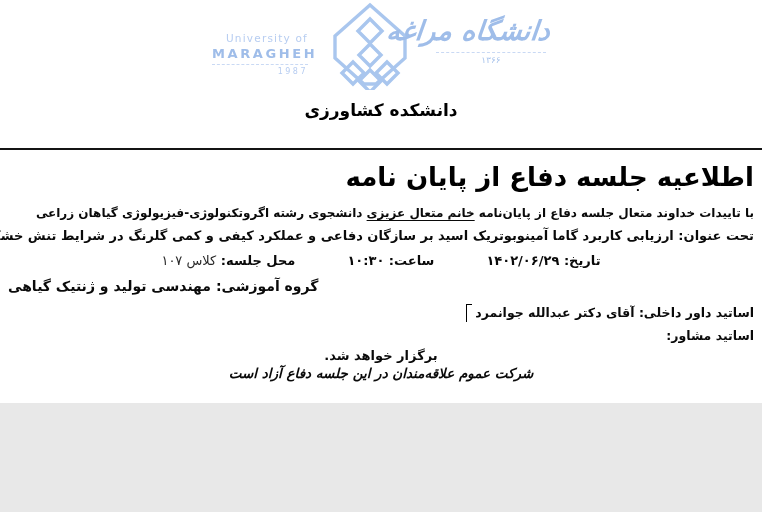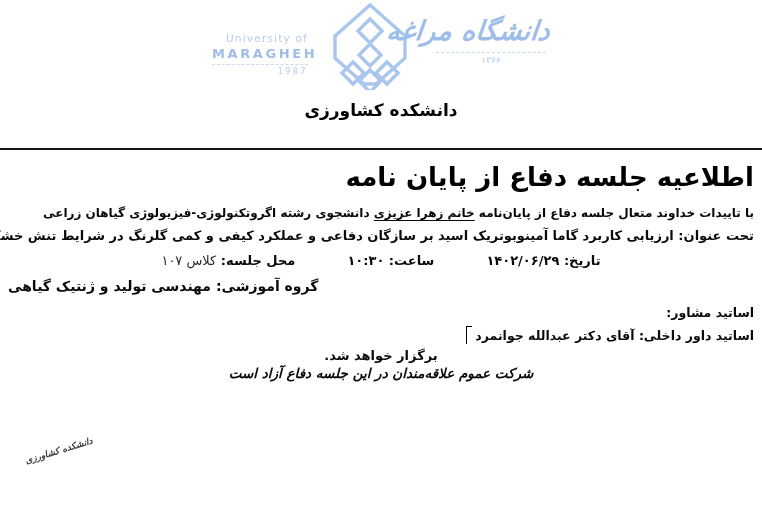--- a/index.html
+++ b/index.html
@@ -1,17 +1,17 @@
 <!DOCTYPE html>
 <html lang="fa"><head>
 <meta charset="utf-8">
 <style>
   html,body { margin:0; padding:0; background:#e8e8e8; }
   .page {
-    position:relative; width:762px; height:512px; margin:0 auto;
+    position:relative; width:762px; height:403px; margin:0 auto;
     background:#ffffff; overflow:hidden;
     font-family:"DejaVu Sans", sans-serif; color:#0a0a0a;
   }
 
   
   .logo-row {
     position:absolute; top:2px; left:0; right:0;
     display:flex; justify-content:center; align-items:flex-start;
     direction:ltr; gap:4px;
   }
@@ -102,36 +102,36 @@
   </div>
 
   <div class="faculty">دانشکده کشاورزی</div>
 
   <div class="rule"></div>
 
   <div class="content">
 
     <h1 class="title">اطلاعیه جلسه دفاع از پایان نامه</h1>
 
-    <p class="line1"><span>با تاییدات خداوند متعال جلسه دفاع از پایان‌نامه </span><span class="u">خانم زهرا عزیزی</span><span> دانشجوی رشته اگروتکنولوژی-فیزیولوژی گیاهان زراعی</span></p>
+    <p class="line1"><span>با تاییدات خداوند متعال جلسه دفاع از پایان‌نامه </span><span class="u">خانم متعال عزیزی</span><span> دانشجوی رشته اگروتکنولوژی-فیزیولوژی گیاهان زراعی</span></p>
 
     <p class="line2"><span>تحت عنوان:</span> <span>ارزیابی کاربرد گاما آمینوبوتریک اسید بر سازگان دفاعی و عملکرد کیفی و کمی گلرنگ در شرایط تنش خشکی</span></p>
 
     <div class="date-row">
       <span><span>تاریخ:</span> <span>۱۴۰۲/۰۶/۲۹</span></span>
       <span><span>ساعت:</span> <span>۱۰:۳۰</span></span>
       <span><span>محل جلسه:</span> <span class="light">کلاس ۱۰۷</span></span>
     </div>
 
     <p class="dept"><span>گروه آموزشی:</span> <span>مهندسی تولید و ژنتیک گیاهی</span></p>
 
 
+    <p class="people"><span>اساتید داور داخلی:</span> <span>آقای دکتر عبدالله جوانمرد</span><span class="cursor-mark"></span></p>
+
     <p class="people"><span>اساتید مشاور:</span> <span></span></p>
-
-    <p class="people"><span>اساتید داور داخلی:</span> <span>آقای دکتر عبدالله جوانمرد</span><span class="cursor-mark"></span></p>
 
     <p class="closing">برگزار خواهد شد.</p>
 
     <p class="note">شرکت عموم علاقه‌مندان در این جلسه دفاع آزاد است</p>
 
   </div>
 
   <div class="stamp">دانشکده کشاورزی</div>
 
 </div>

